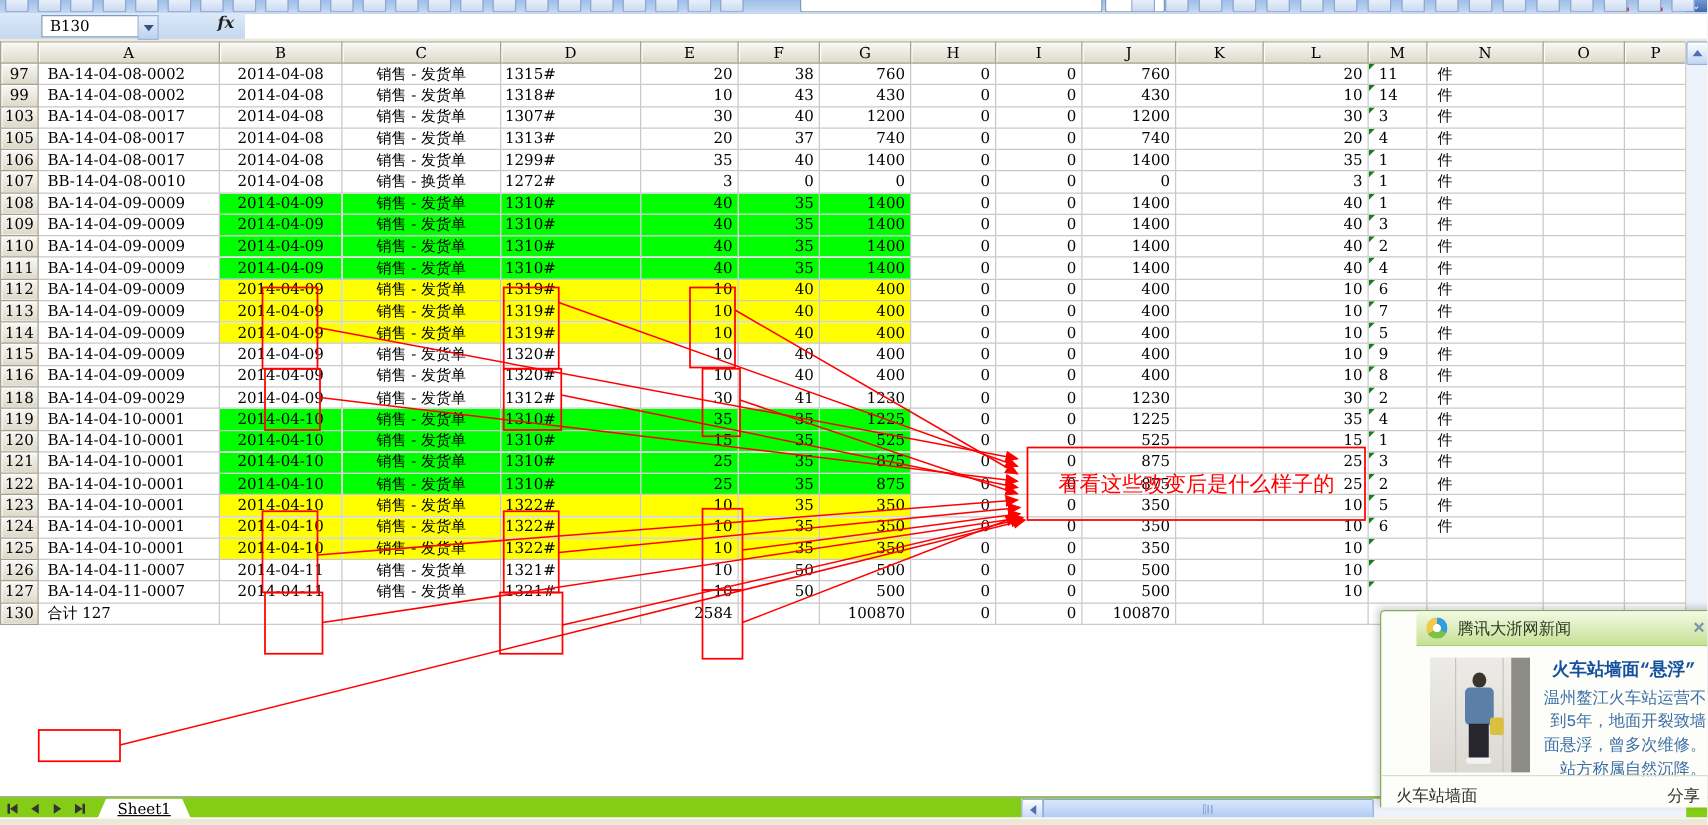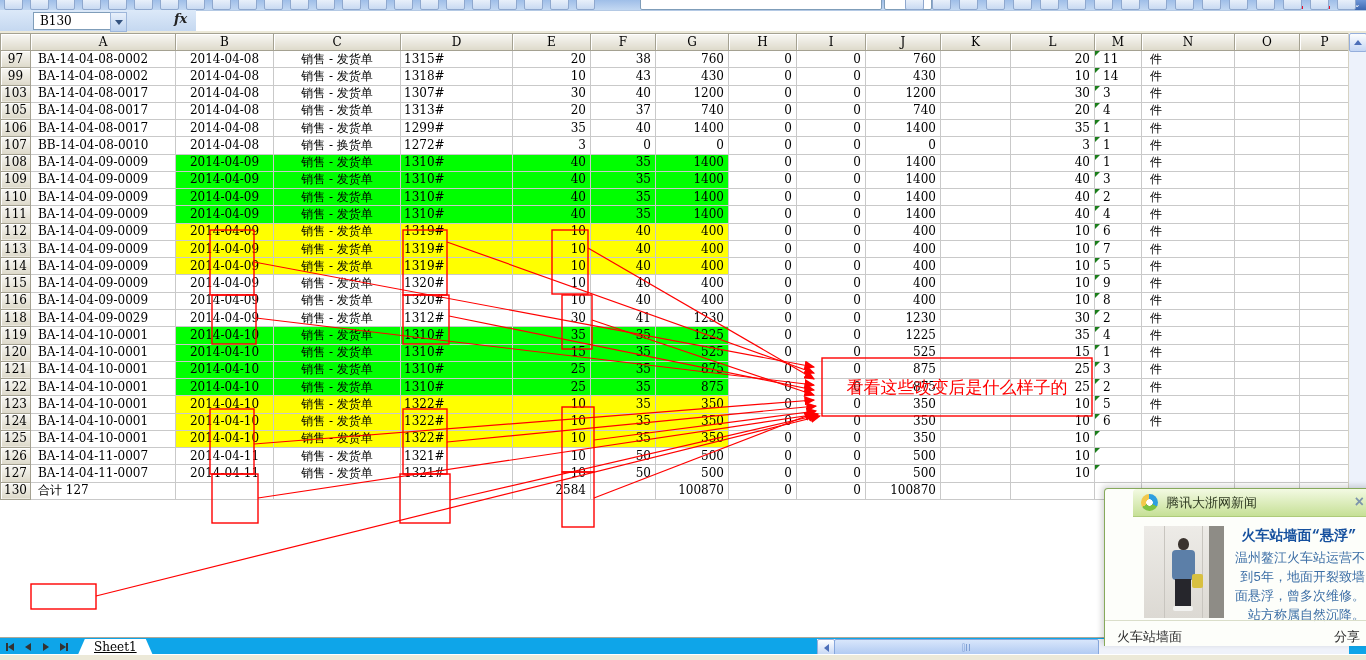--- a/index.html
+++ b/index.html
@@ -62,21 +62,21 @@
   .sb-btn{position:absolute;left:0;width:16px;height:17px;background:linear-gradient(#FDFEFF,#C4D6F4);
     border:1px solid #95AEDB;border-radius:2px;display:flex;align-items:center;justify-content:center;}
   .arr-up{width:0;height:0;border-left:4px solid transparent;border-right:4px solid transparent;border-bottom:5px solid #4D6FB8;}
   .arr-dn{width:0;height:0;border-left:4px solid transparent;border-right:4px solid transparent;border-top:5px solid #4D6FB8;}
   #v-thumb{position:absolute;left:0;top:462px;width:16px;height:58px;border:1px solid #86A7DD;border-radius:2px;
     background:linear-gradient(90deg,#D8E6FB,#AFC9F2);}
   #v-thumb::after{content:"";position:absolute;left:4px;top:24px;width:8px;height:1px;
     box-shadow:0 0 0 .5px #7E9FD4,0 3px 0 0 #7E9FD4,0 6px 0 0 #7E9FD4;}
 
   
-  #tabbar{position:absolute;left:0;top:637px;width:1366px;height:17px;background:#0ea5e9;
+  #tabbar{position:absolute;left:0;top:637px;width:1366px;height:17px;background:#84cc16;
     border-top:1px solid #ACA899;z-index:4;display:flex;align-items:center;}
   .nav-btn{width:16px;height:15px;margin-left:2px;display:flex;align-items:center;justify-content:center;}
   .nb-l{width:0;height:0;border-top:4px solid transparent;border-bottom:4px solid transparent;border-right:6px solid #333;}
   .nb-r{width:0;height:0;border-top:4px solid transparent;border-bottom:4px solid transparent;border-left:6px solid #333;}
   .nb-bar{width:2px;height:8px;background:#333;}
   #sheet-tab{height:16px;margin-left:6px;background:#fff;padding:0 16px;display:flex;align-items:center;
     clip-path:polygon(7px 0, calc(100% - 7px) 0, 100% 100%, 0 100%);
     font-size:12px;text-decoration:underline;}
   #htrack{position:absolute;left:817px;top:1px;width:532px;height:15px;background:#EFF2FA;}
   #h-left-btn{position:absolute;left:817px;top:1px;width:16px;height:15px;background:linear-gradient(#FDFEFF,#C4D6F4);

